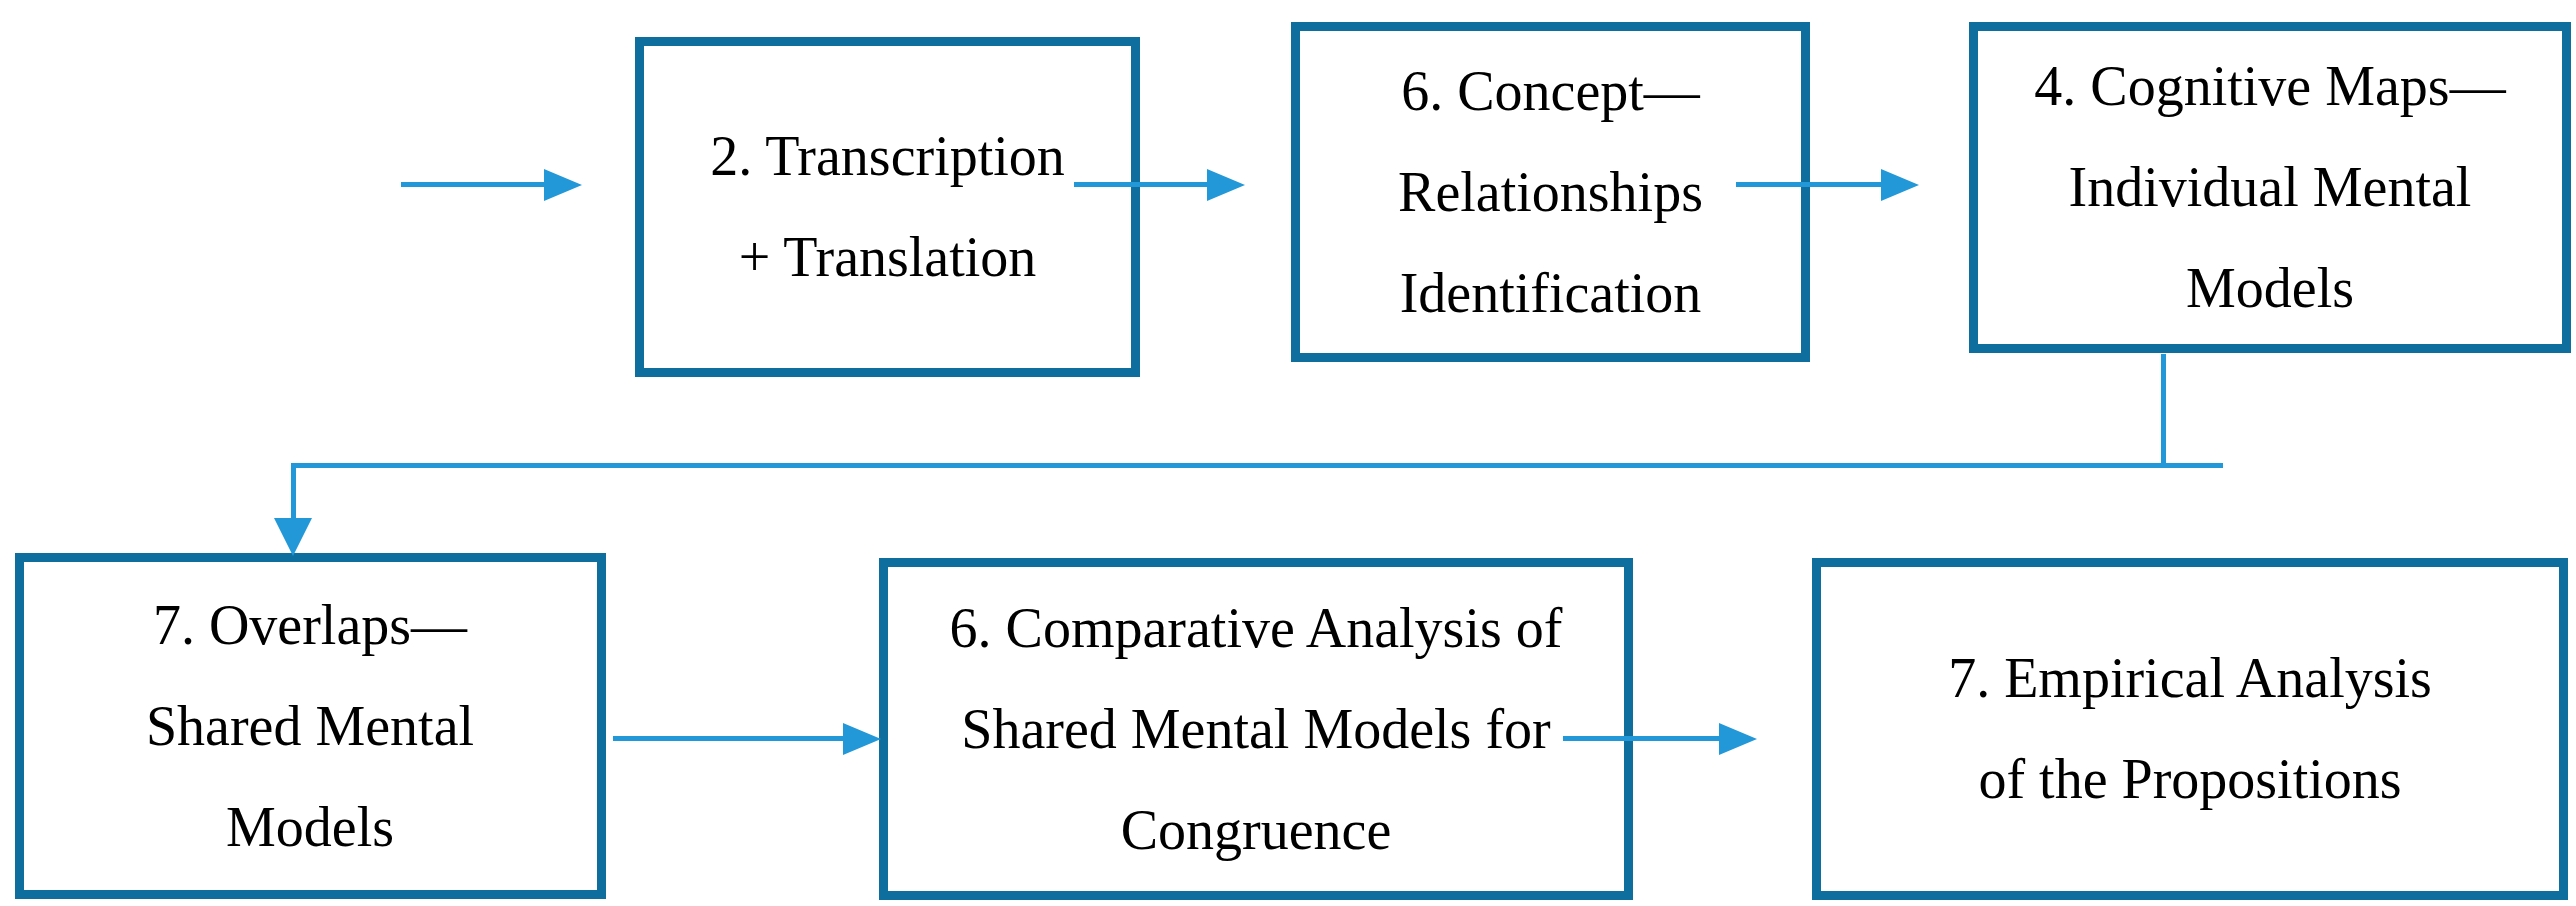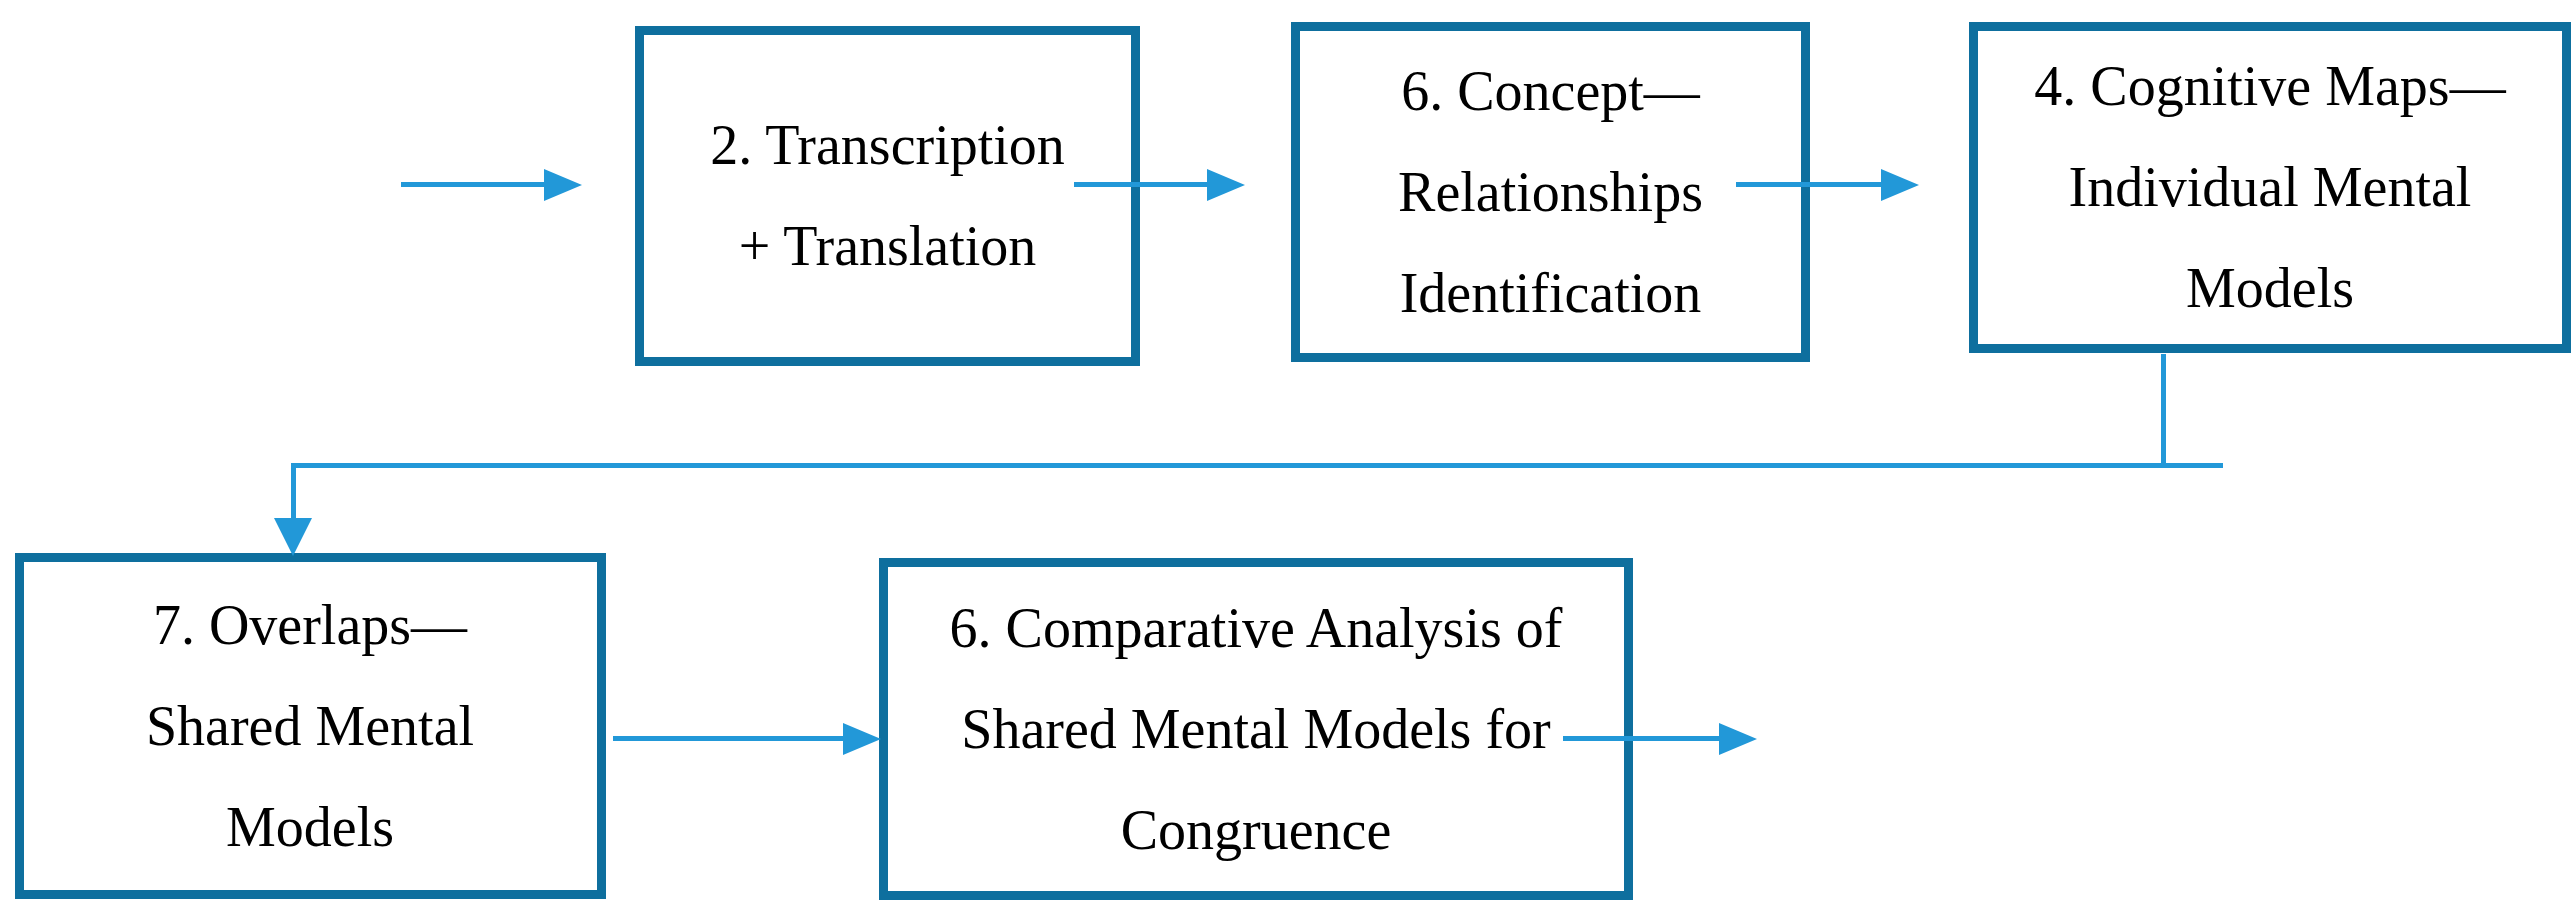--- a/index.html
+++ b/index.html
@@ -47,21 +47,21 @@
     border-right:19px solid transparent;
     border-top:38px solid var(--arrow);
   }
 </style>
 </head>
 <body>
 
 <div class="canvas">
 
 
-  <div class="box" style="left:635px;top:26px;width:505px;height:340px">
+  <div class="box" style="left:635px;top:37px;width:505px;height:340px">
     <div class="box-text">2. Transcription
 + Translation</div>
   </div>
 
   <div class="box" style="left:1291px;top:22px;width:519px;height:340px">
     <div class="box-text">6. Concept—
 Relationships
 Identification</div>
   </div>
 
@@ -76,20 +76,24 @@
 Shared Mental
 Models</div>
   </div>
 
   <div class="box" style="left:879px;top:558px;width:754px;height:342px">
     <div class="box-text">6. Comparative Analysis of
 Shared Mental Models for
 Congruence</div>
   </div>
 
+  <div class="box" style="left:1812px;top:558px;width:756px;height:342px">
+    <div class="box-text">7. Empirical Analysis
+of the Propositions</div>
+  </div>
 
   <div class="hline" style="left:401px;top:182px;width:145px"></div>
   <div class="tri-right" style="left:544px;top:169px"></div>
 
   <div class="hline" style="left:1074px;top:182px;width:135px"></div>
   <div class="tri-right" style="left:1207px;top:169px"></div>
 
   <div class="hline" style="left:1736px;top:182px;width:146px"></div>
   <div class="tri-right" style="left:1881px;top:169px"></div>
 

